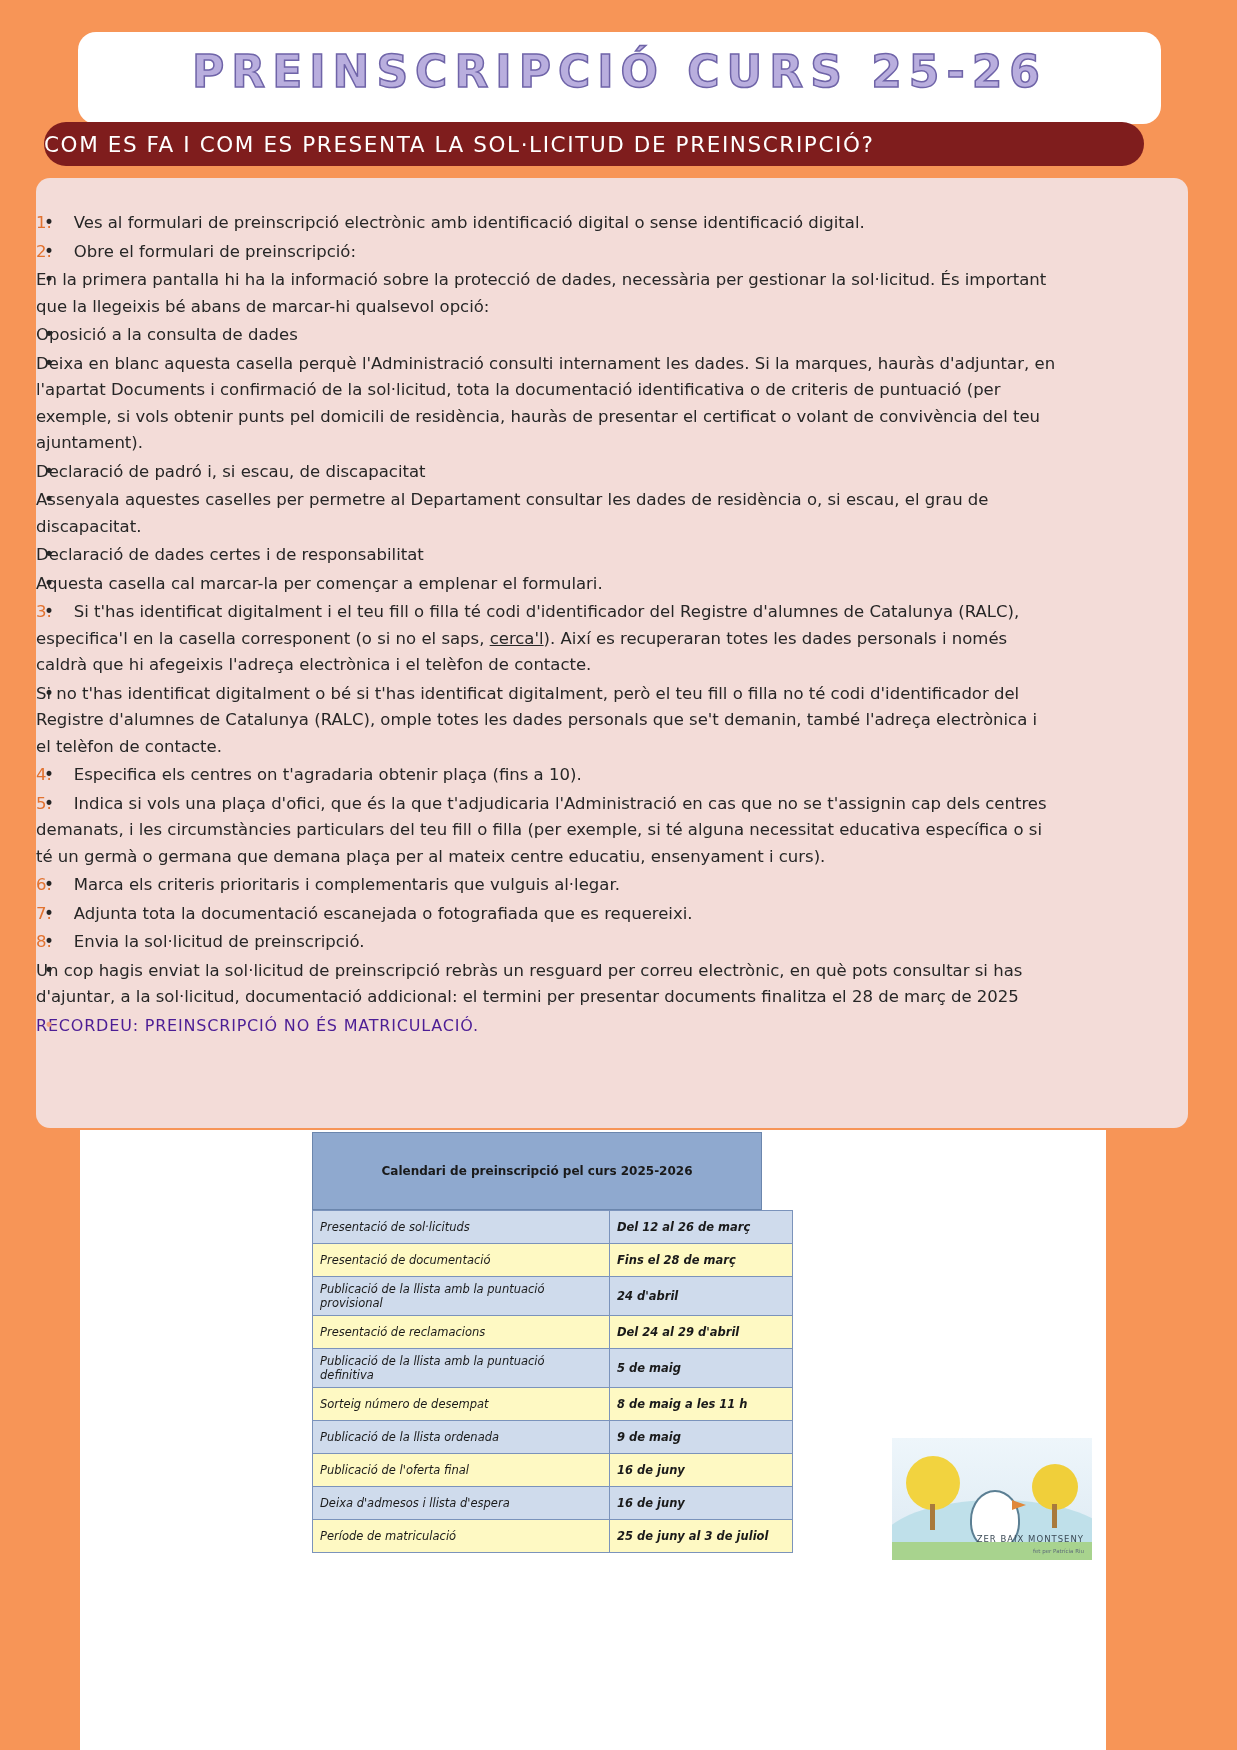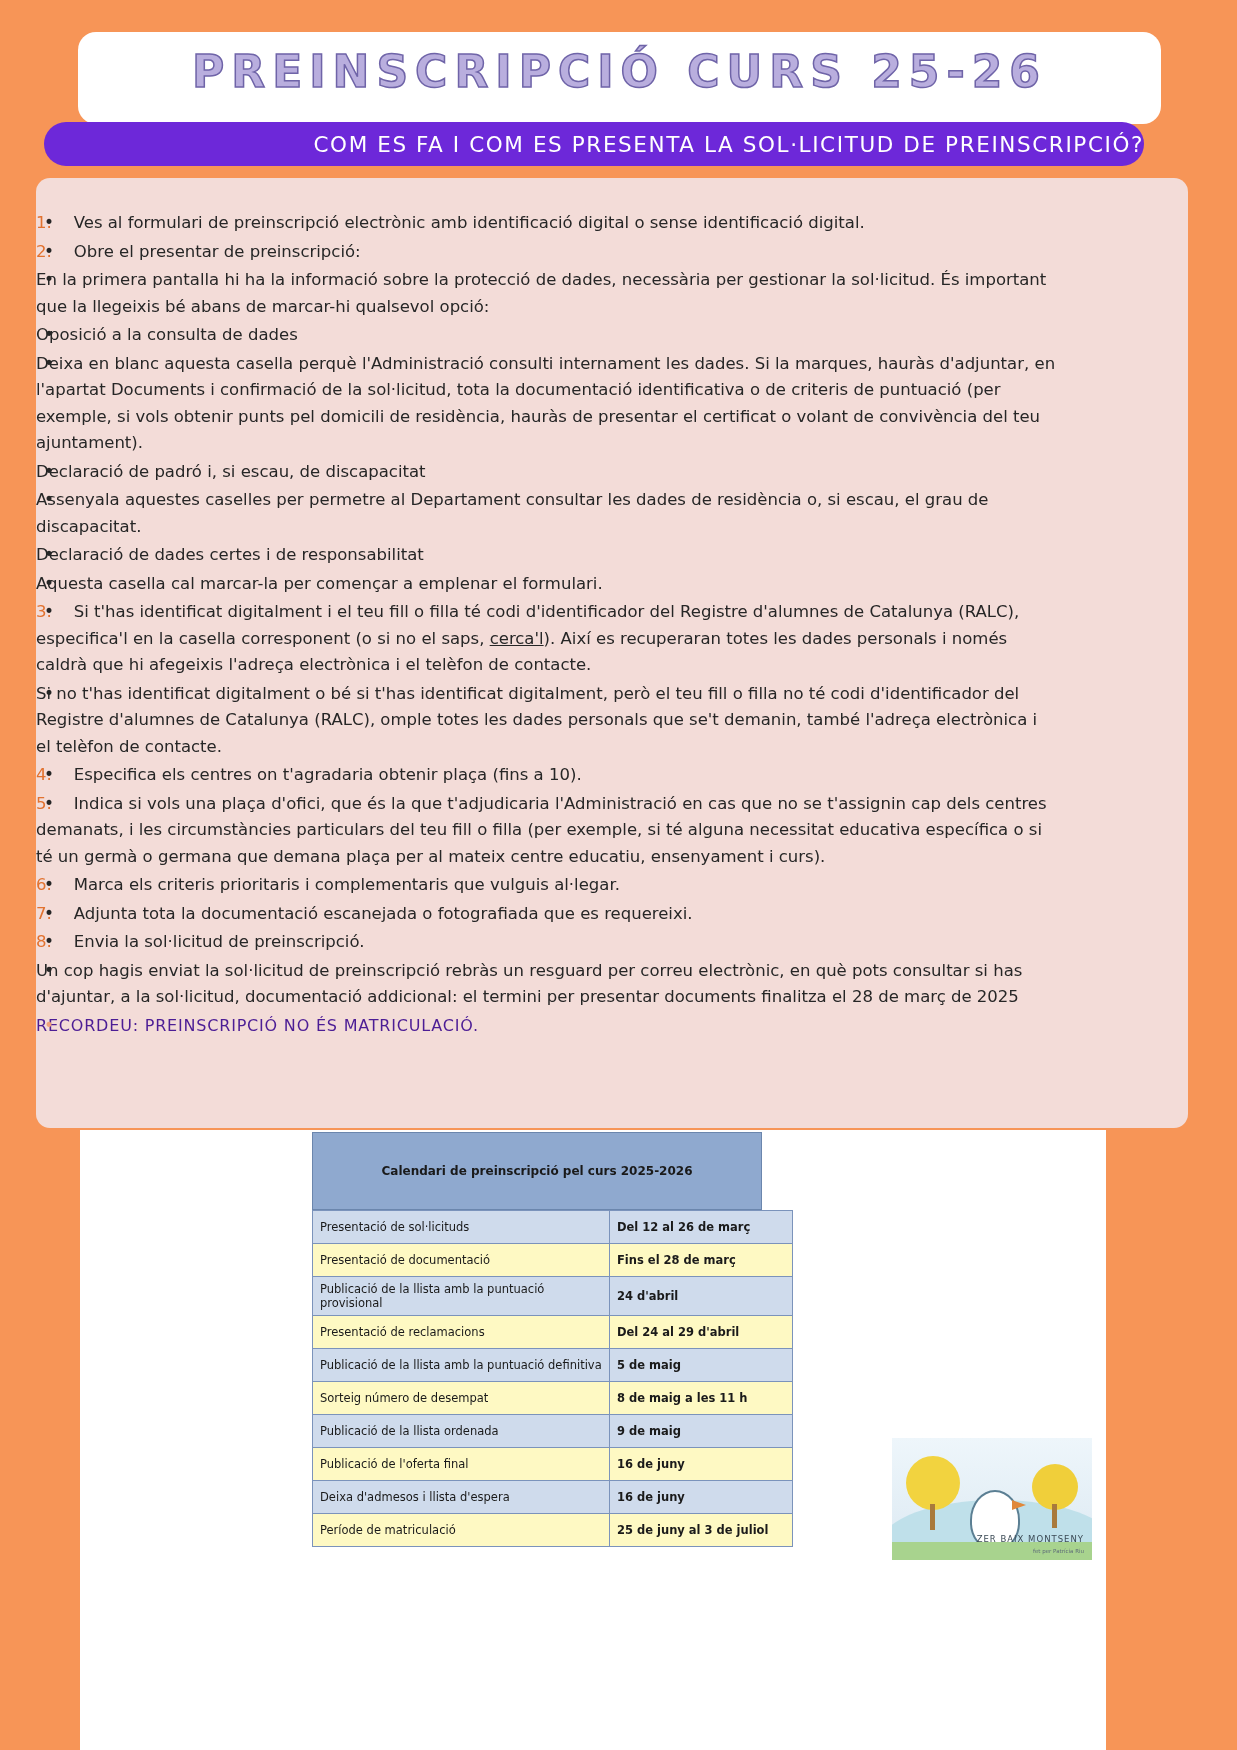--- a/index.html
+++ b/index.html
@@ -37,25 +37,25 @@
     color: #b9aede;
     -webkit-text-stroke: 1.5px #6f64a8;
     font-family: "DejaVu Sans", sans-serif;
   }
   .subtitle-bar {
     position: absolute;
     left: 44px;
     top: 122px;
     width: 1100px;
     height: 44px;
-    background: #6d28d9;
+    background: #7f1d1d;
     border-radius: 22px;
     display: flex;
     align-items: center;
-    justify-content: flex-end;
+    justify-content: flex-start;
   }
   .subtitle-bar span {
     color: #ffffff;
     font-size: 21.5px;
     letter-spacing: 1.6px;
     font-family: "DejaVu Sans", sans-serif;
   }
 
   
   .body-panel {
@@ -132,20 +132,21 @@
   .cal-head span {
     font-size: 12px;
     font-weight: bold;
     color: #1a1a1a;
     font-family: "DejaVu Sans", sans-serif;
   }
   table.cal {
     border-collapse: collapse;
     width: 450px;
     table-layout: fixed;
+    font-style: italic;
   }
   table.cal td {
     border: 1px solid #7b93bb;
     font-size: 11.5px;
     padding: 5px 7px;
     height: 22px;
     color: #1a1a1a;
     font-family: "DejaVu Sans", sans-serif;
   }
   table.cal td.lbl { width: 282px; }
@@ -228,21 +229,21 @@
 <div class="header-card"></div>
 <div class="main-title">PREINSCRIPCIÓ CURS 25-26</div>
 <div class="subtitle-bar">
   <span>COM ES FA I COM ES PRESENTA LA SOL·LICITUD DE PREINSCRIPCIÓ?</span>
 </div>
 
 <div class="body-panel"></div>
 
 <ul class="steps" id="steps-list">
     <li><span class="num">1.</span><span>Ves al formulari de preinscripció electrònic amb identificació digital o sense identificació digital.</span></li>
-    <li><span class="num">2.</span><span>Obre el presentar de preinscripció:</span></li>
+    <li><span class="num">2.</span><span>Obre el formulari de preinscripció:</span></li>
     <li><span> En la primera pantalla hi ha la informació sobre la protecció de dades, necessària per gestionar la sol·licitud. És important que la llegeixis bé abans de marcar-hi qualsevol opció:</span></li>
     <li><span>Oposició a la consulta de dades</span></li>
     <li><span>Deixa en blanc aquesta casella perquè l'Administració consulti internament les dades. Si la marques, hauràs d'adjuntar, en l'apartat Documents i confirmació de la sol·licitud, tota la documentació identificativa o de criteris de puntuació (per exemple, si vols obtenir punts pel domicili de residència, hauràs de presentar el certificat o volant de convivència del teu ajuntament).</span></li>
     <li><span>Declaració de padró i, si escau, de discapacitat</span></li>
     <li><span>Assenyala aquestes caselles per permetre al Departament consultar les dades de residència o, si escau, el grau de discapacitat.</span></li>
     <li><span>Declaració de dades certes i de responsabilitat</span></li>
     <li><span>Aquesta casella cal marcar-la per començar a emplenar el formulari.</span></li>
     <li><span class="num">3.</span><span>Si t'has identificat digitalment i el teu fill o filla té codi d'identificador del Registre d'alumnes de Catalunya (RALC), especifica'l en la casella corresponent (o si no el saps, <span class="u">cerca'l</span>). Així es recuperaran totes les dades personals i només caldrà que hi afegeixis l'adreça electrònica i el telèfon de contacte.</span></li>
     <li><span> Si no t'has identificat digitalment o bé si t'has identificat digitalment, però el teu fill o filla no té codi d'identificador del Registre d'alumnes de Catalunya (RALC), omple totes les dades personals que se't demanin, també l'adreça electrònica i el telèfon de contacte.</span></li>
     <li><span class="num">4.</span><span>Especifica els centres on t'agradaria obtenir plaça (fins a 10).</span></li>

